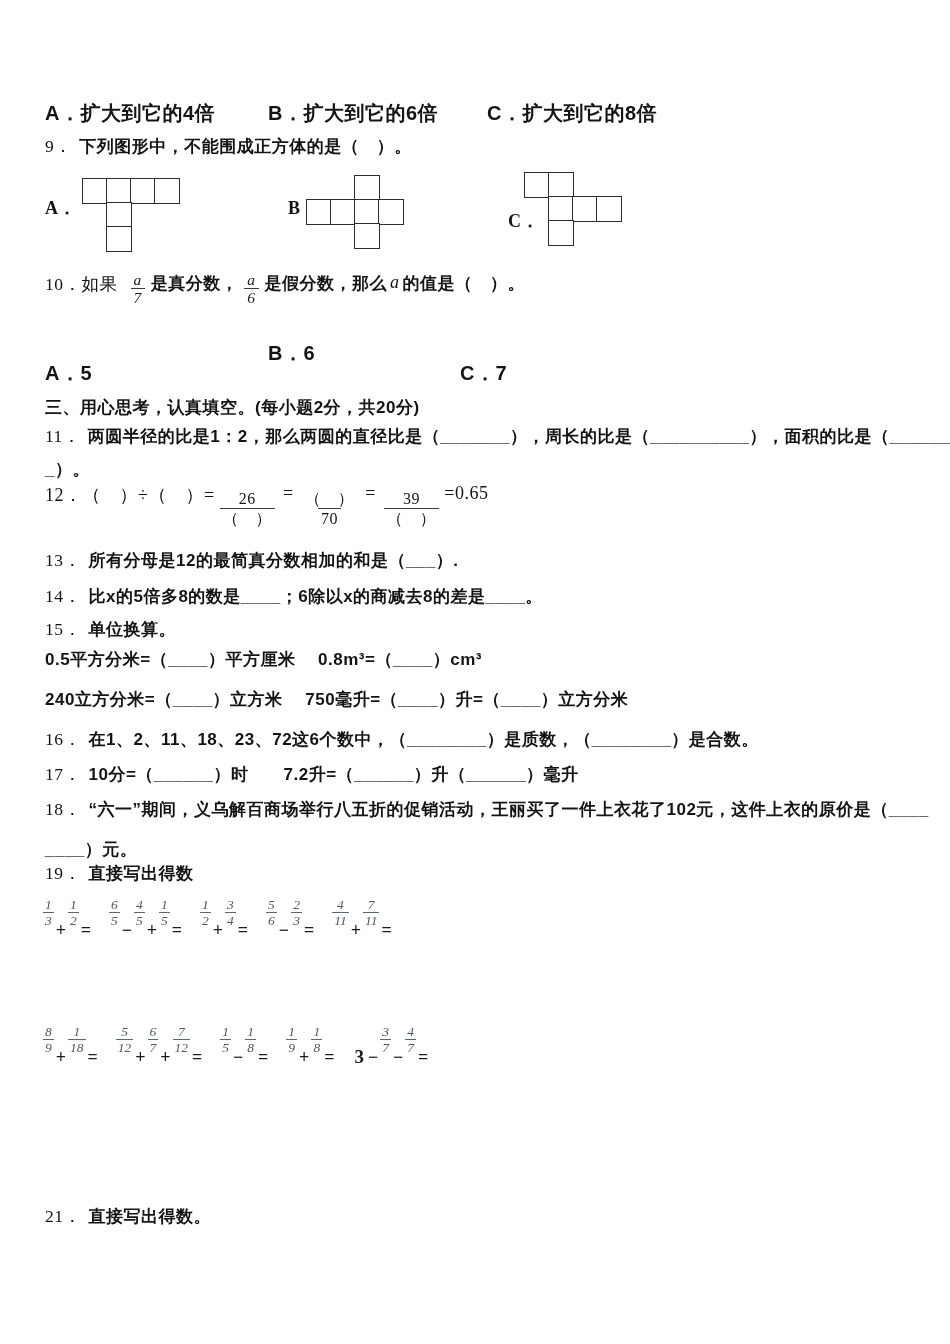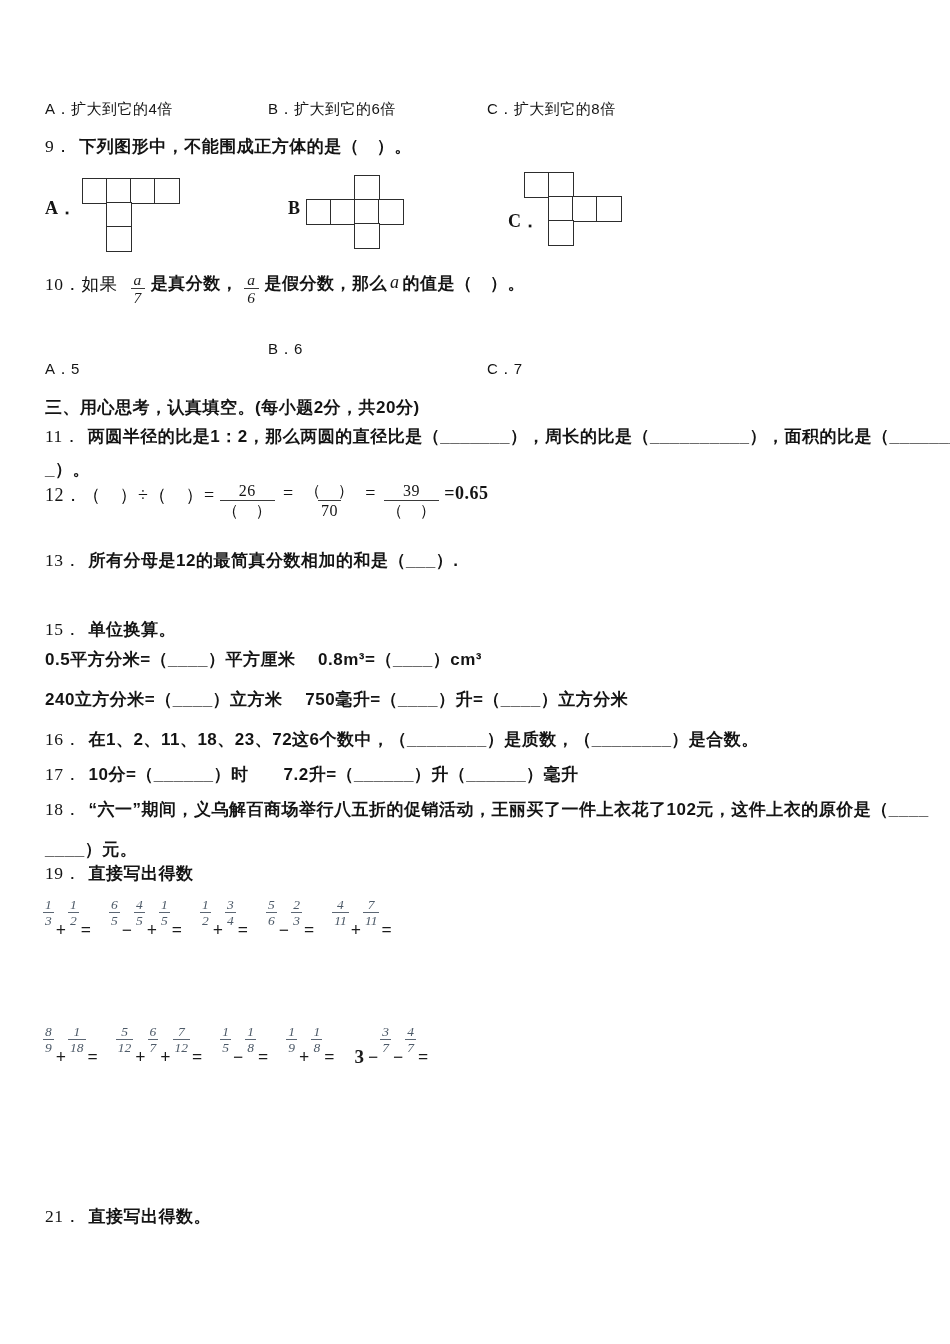--- a/index.html
+++ b/index.html
@@ -1,35 +1,35 @@
 <!DOCTYPE html>
 <html><head>
 <meta charset="utf-8">
 <style>
   html,body{margin:0;padding:0;background:#fff;}
   .page{position:relative;width:950px;height:1344px;background:#ffffff;overflow:hidden;
         font-family:"Liberation Sans","DejaVu Sans",sans-serif;color:#141414;}
   .line{position:absolute;left:45px;font-size:17px;font-weight:700;white-space:nowrap;letter-spacing:.5px;}
   .qnum{font-family:"Liberation Serif","DejaVu Serif",serif;font-weight:400;padding-right:7px;font-size:17.5px;}
-  .opt{position:absolute;font-size:15px;font-weight:400;white-space:nowrap;letter-spacing:.5px;}
+  .opt{position:absolute;font-size:20px;font-weight:700;white-space:nowrap;letter-spacing:.5px;}
   .nets{position:absolute;left:0;top:160px;width:950px;height:132px;}
   .netlabel{position:absolute;font-family:"Liberation Serif","DejaVu Serif",serif;font-weight:700;font-size:18px;}
   .net{position:absolute;}
   .net .cell{position:absolute;width:24px;height:24px;border:1px solid #2d2d2d;background:#fff;}
   .flexline{display:flex;align-items:flex-start;}
   .frac{display:inline-flex;flex-direction:column;align-items:center;
         font-family:"Liberation Serif","DejaVu Serif",serif;font-weight:400;}
   .frac .fn{line-height:1.05;padding:0 3px;}
   .frac .fd{line-height:1.2;padding:0 3px;border-top:1px solid #3a3a3a;}
   .frac.it{font-style:italic;}
   .q10line .frac{font-size:15.5px;margin:0 6px;color:#1c1c1c;}
   .q12line{font-family:"Liberation Serif","DejaVu Serif",serif;font-weight:400;font-size:18px;}
-  .q12line .frac{font-size:16px;margin:0 5px;}
+  .q12line .frac{font-size:16px;margin:8px 5px;}
   .q12line .eq{margin:0 3px;}
-  .q12tail{font-weight:700;}
+  .q12tail{font-weight:400;}
   .exprrow{position:absolute;left:43px;display:flex;align-items:flex-end;column-gap:16px;}
   .expr{display:flex;align-items:flex-end;}
   .expr .frac{font-size:13.5px;color:#4d5a68;font-style:italic;margin-bottom:9px;}
   .expr .frac .fd{border-top:1px solid #5b6673;padding:0 2px;line-height:1.25;}
   .expr .frac .fn{padding:0 2px;}
   .expr .op{font-family:"Liberation Serif","DejaVu Serif",serif;font-weight:700;font-size:18px;
             line-height:1;margin:0 2px;color:#1b1b1b;}
   .expr .op.num{font-size:19px;}
   .vara{font-family:"Liberation Serif","DejaVu Serif",serif;font-style:italic;font-weight:400;
         font-size:18px;padding:0 3px;}
@@ -88,21 +88,21 @@
         <span class="fn">a</span>
         <span class="fd">6</span>
       </span>
     <span>是假分数，那么</span>
     <span class="vara">a</span>
     <span>的值是（　）。</span>
   </div>
 
   <span class="opt" style="left:45px;top:360px">A．5</span>
   <span class="opt" style="left:268px;top:340px">B．6</span>
-  <span class="opt" style="left:487px;top:360px">C．7</span>
+  <span class="opt" style="left:460px;top:360px">C．7</span>
 
   <div class="line" style="top:396px">三、用心思考，认真填空。(每小题2分，共20分)</div>
 
   <div class="line" style="top:424px">
     <span class="qnum">11．</span><span>两圆半径的比是1：2，那么两圆的直径比是（_______），周长的比是（__________），面积的比是（_______</span>
   </div>
   <div class="line" style="top:458px">_）。</div>
 
   <div class="line flexline q12line" style="top:483px;height:48px">
     <span>12．（　）÷（　）=</span>
@@ -120,20 +120,23 @@
         <span class="fn">39</span>
         <span class="fd">（　）</span>
       </span>
     <span class="q12tail">=0.65</span>
   </div>
 
   <div class="line" style="top:548px">
     <span class="qnum">13．</span><span>所有分母是12的最简真分数相加的和是（___）.</span>
   </div>
 
+  <div class="line" style="top:584px">
+    <span class="qnum">14．</span><span>比x的5倍多8的数是____；6除以x的商减去8的差是____。</span>
+  </div>
 
   <div class="line" style="top:617px">
     <span class="qnum">15．</span><span>单位换算。</span>
   </div>
   <div class="line" style="top:648px">0.5平方分米=（____）平方厘米　 0.8m³=（____）cm³</div>
   <div class="line" style="top:688px">240立方分米=（____）立方米　 750毫升=（____）升=（____）立方分米</div>
 
   <div class="line" style="top:727px">
     <span class="qnum">16．</span><span>在1、2、11、18、23、72这6个数中，（________）是质数，（________）是合数。</span>
   </div>

